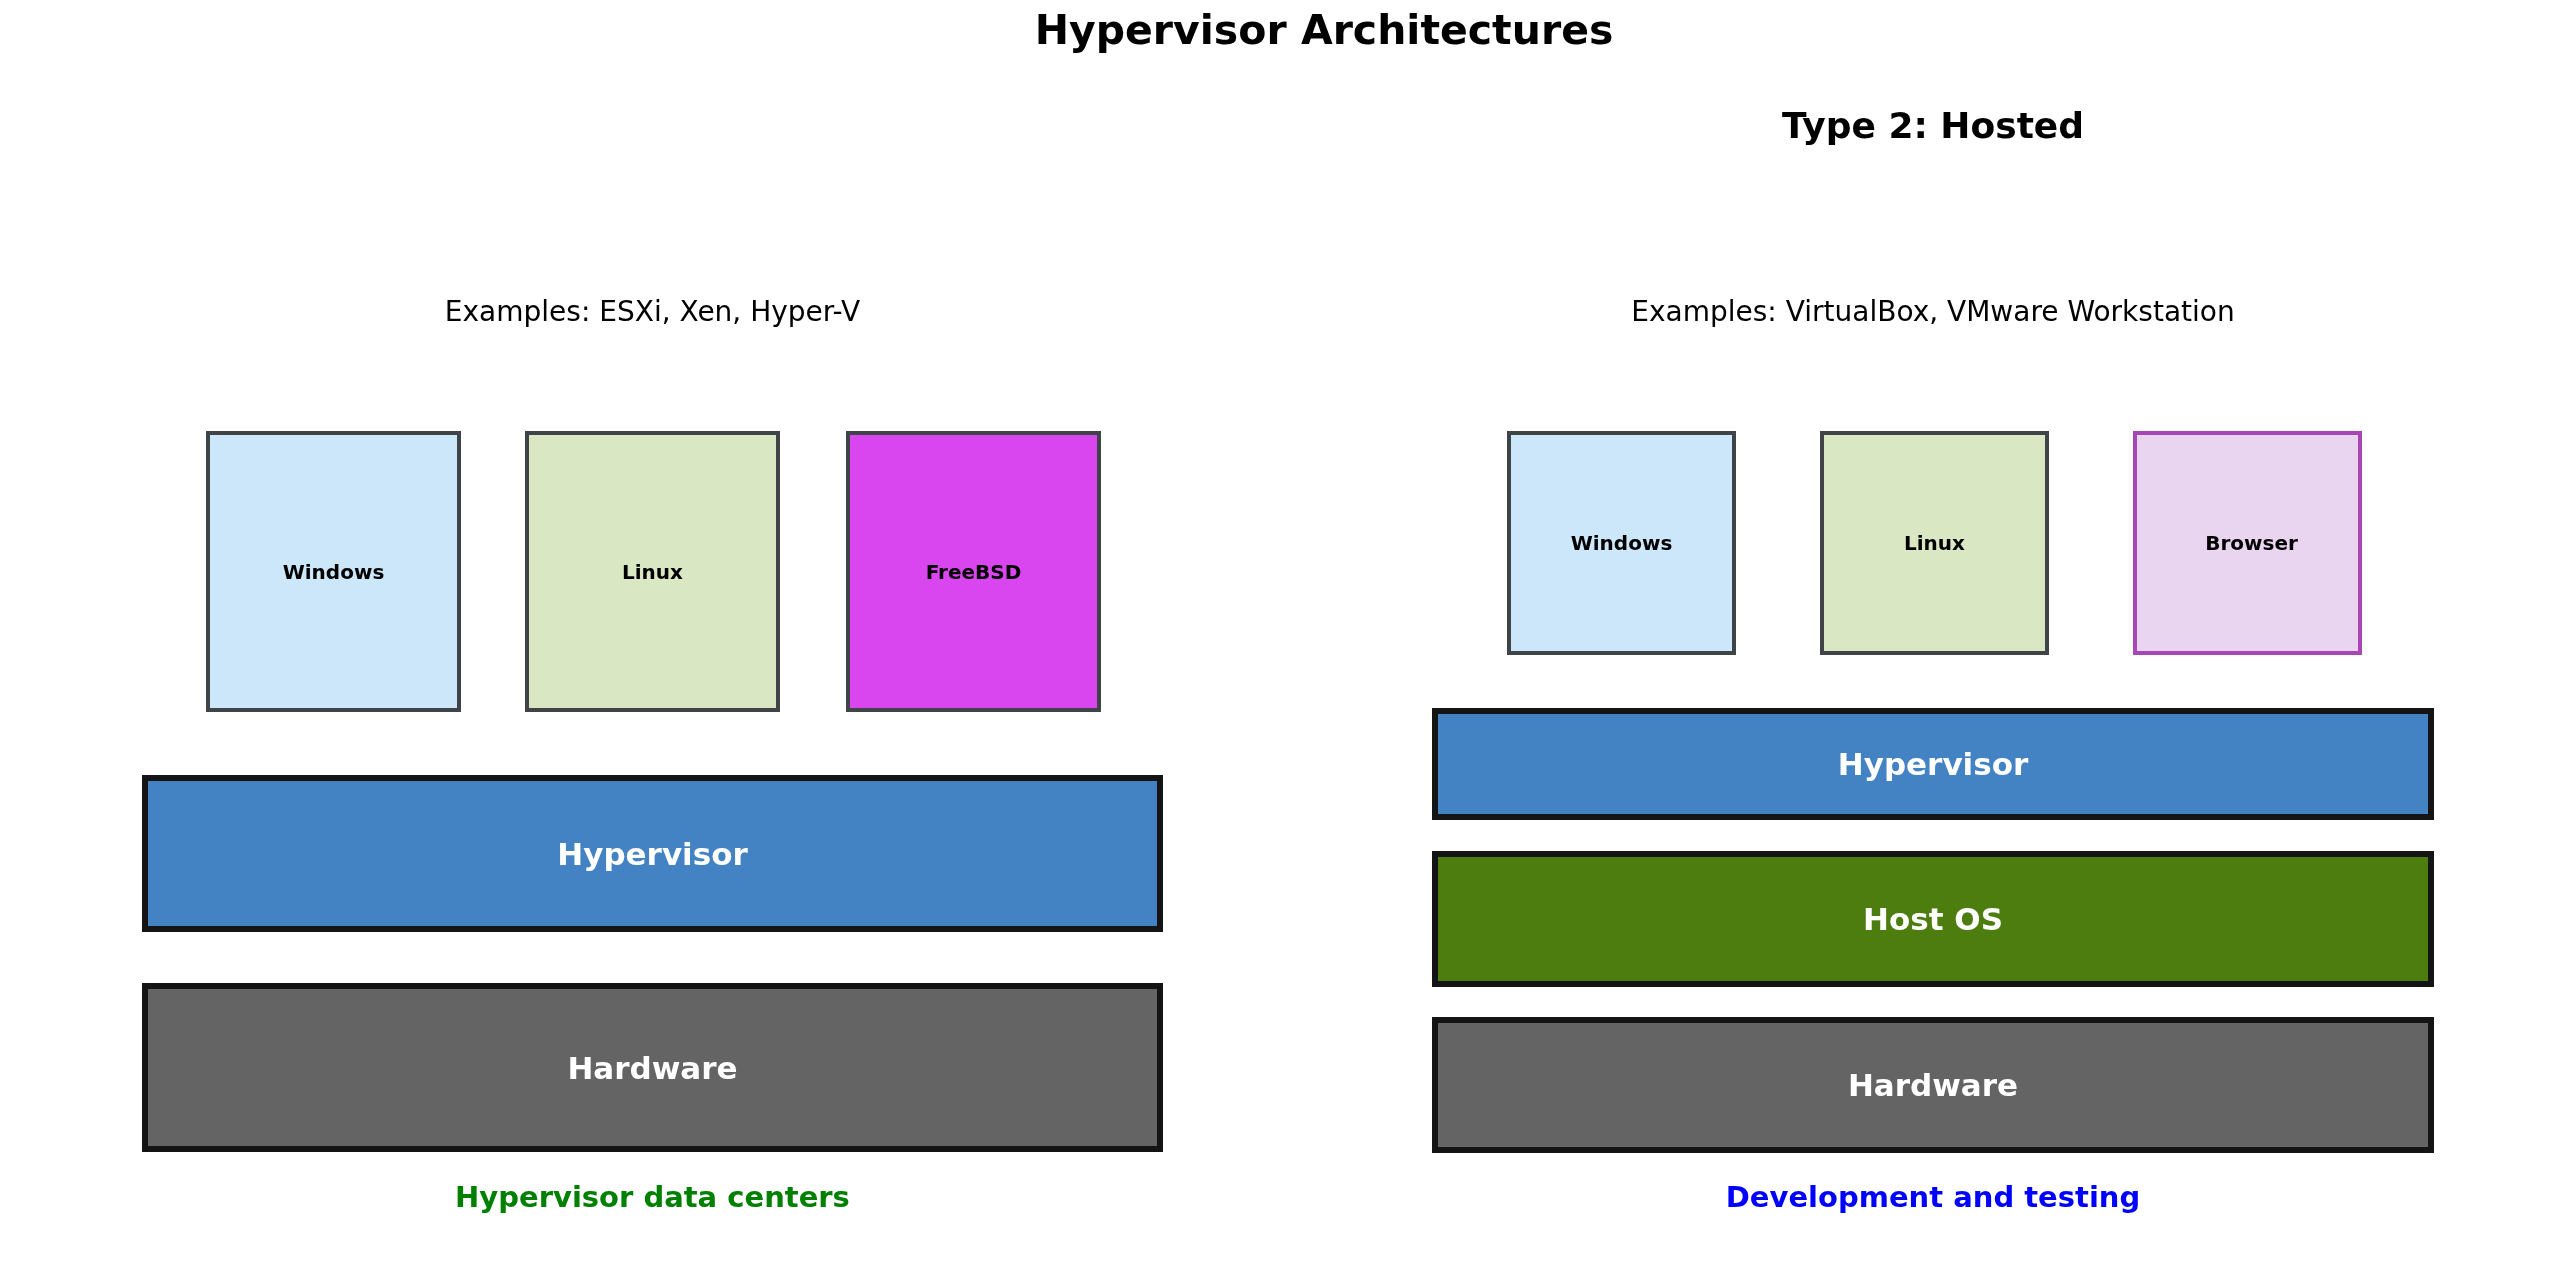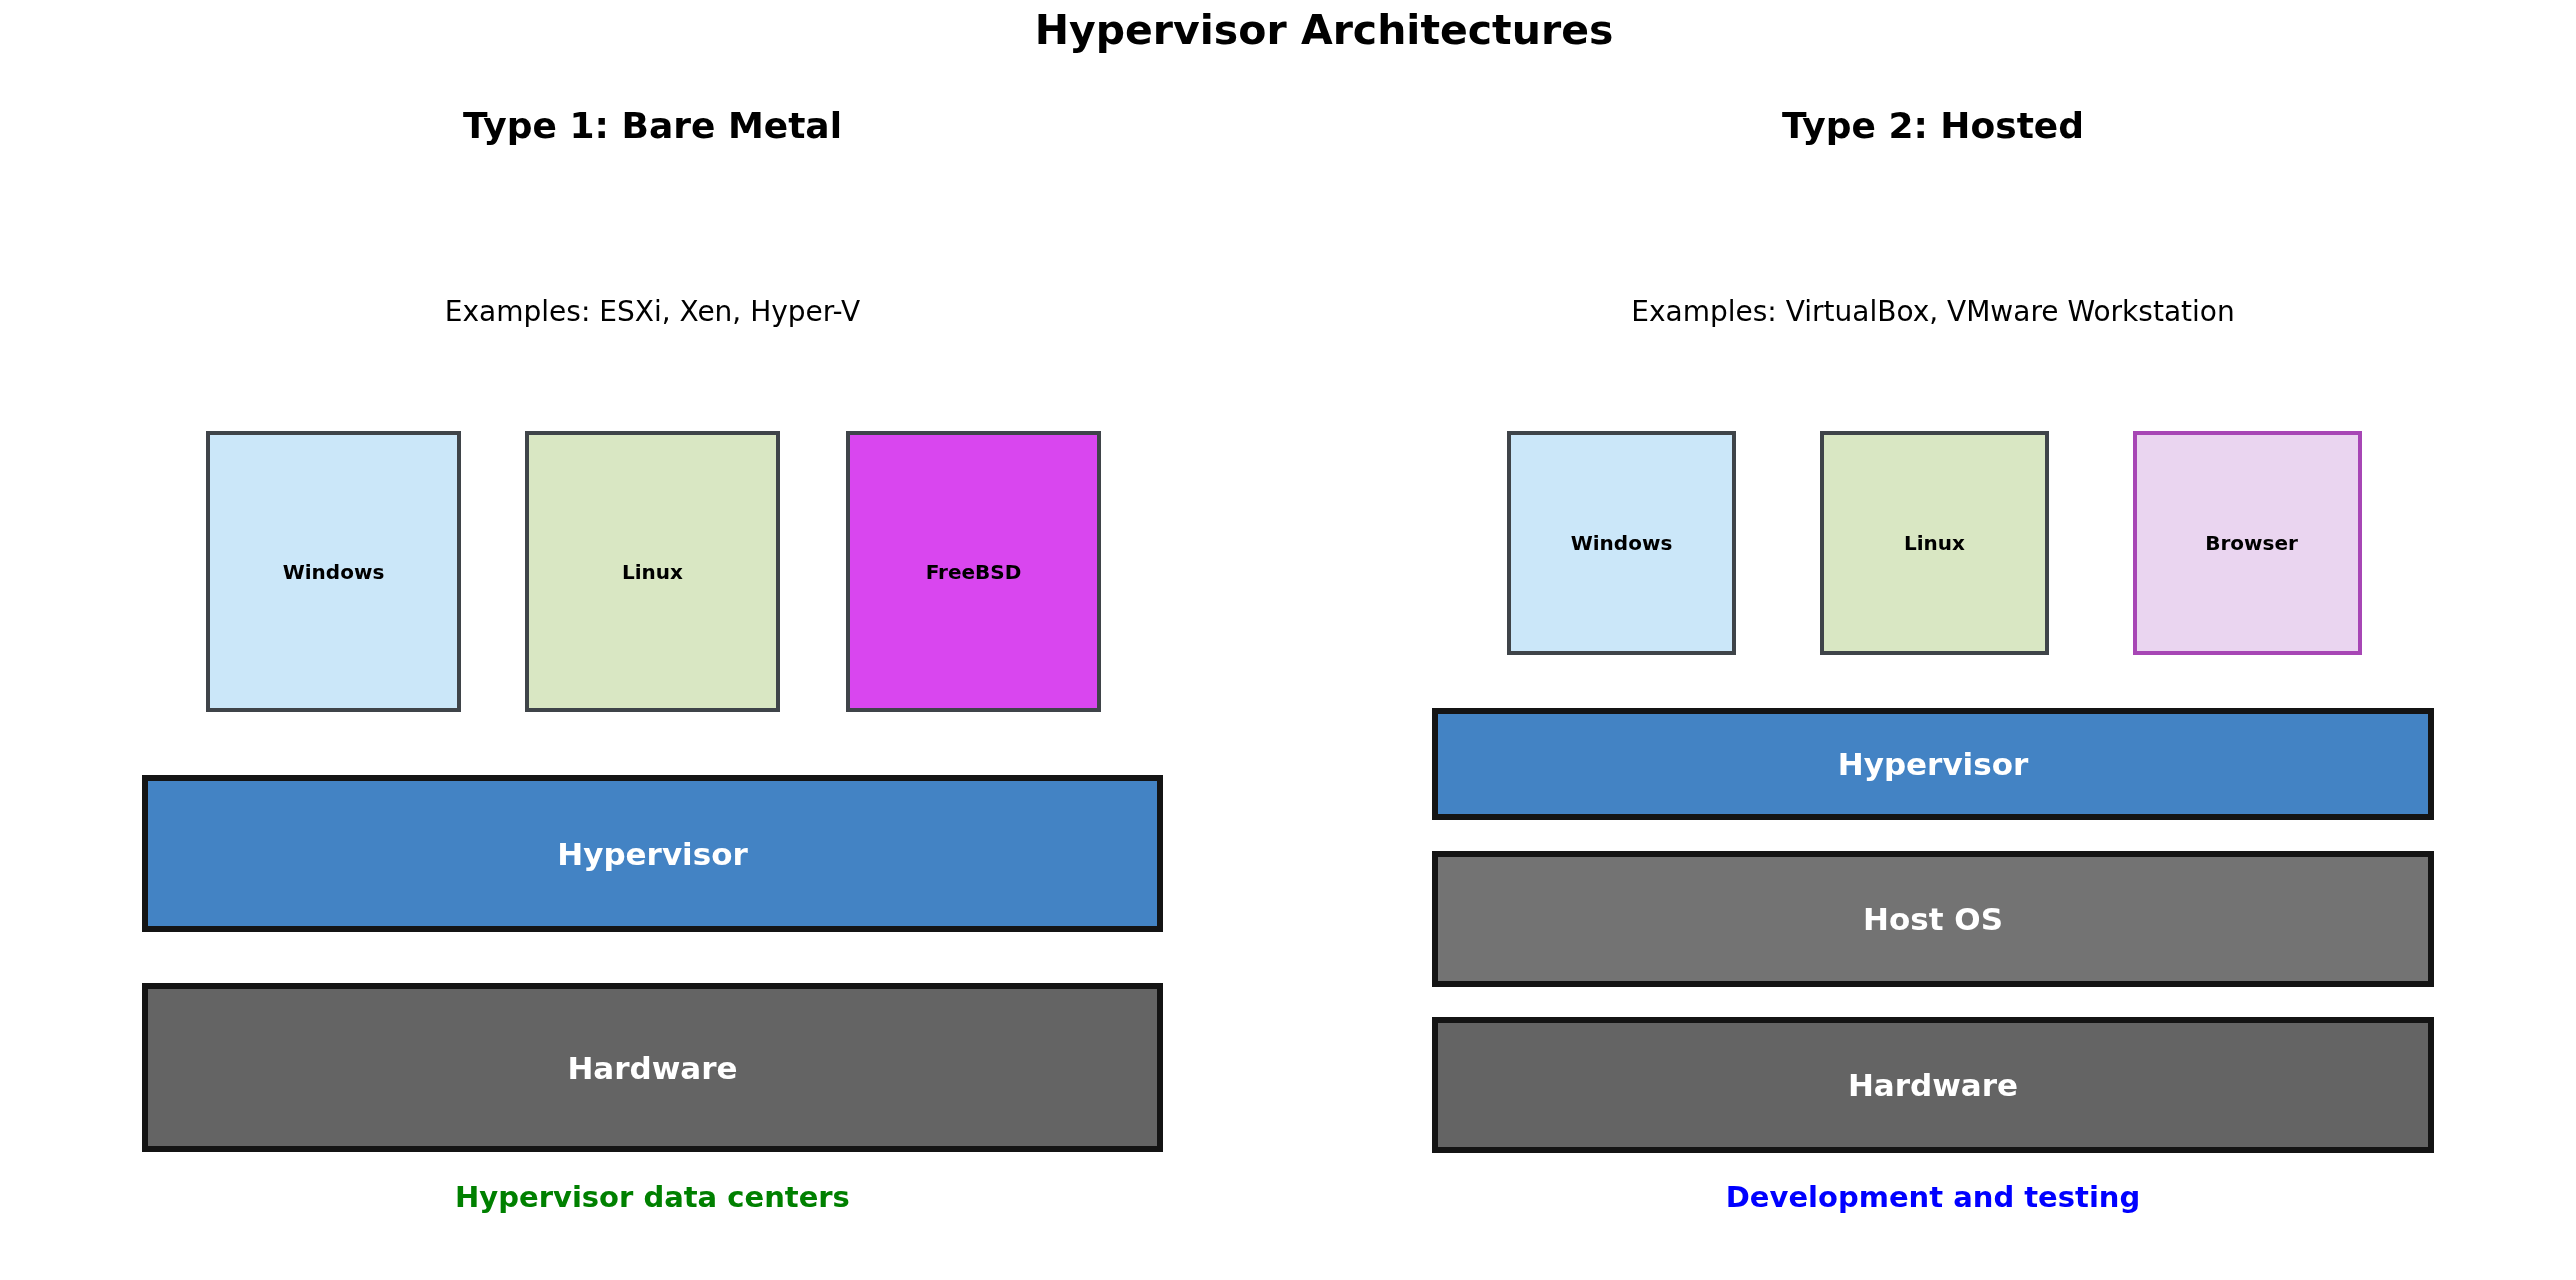--- a/index.html
+++ b/index.html
@@ -87,21 +87,20 @@
   #t2-hostos     { left: 1432px; top: 851px;  width: 1002px; height: 136px; }
   #t2-hardware   { left: 1432px; top: 1017px; width: 1002px; height: 136px; }
 </style>
 </head>
 <body>
 
 <div id="canvas">
 
   <div class="title">Hypervisor Architectures</div>
 
-  <div class="heading band-left">Type 1: Bare Metal</div>
   <div class="examples band-left">Examples: ESXi, Xen, Hyper-V</div>
 
   <div class="vm" id="t1-vm-windows" style="background-color: rgb(203, 231, 249); border-color: rgb(63, 68, 73);">
     <span>Windows</span>
   </div>
   <div class="vm" id="t1-vm-linux" style="background-color: rgb(217, 231, 195); border-color: rgb(63, 68, 73);">
     <span>Linux</span>
   </div>
   <div class="vm" id="t1-vm-freebsd" style="background-color: #d946ef; border-color: rgb(63, 68, 73);">
     <span>FreeBSD</span>
@@ -125,21 +124,21 @@
   <div class="vm" id="t2-vm-linux" style="background-color: rgb(217, 231, 195); border-color: rgb(63, 68, 73);">
     <span>Linux</span>
   </div>
   <div class="vm" id="t2-vm-browser" style="background-color: rgb(234, 213, 240); border-color: rgb(167, 70, 181);">
     <span>Browser</span>
   </div>
 
   <div class="layer" id="t2-hypervisor" style="background-color: rgb(67, 131, 196); border-color: rgb(20, 20, 20); color: rgb(255, 255, 255);">
     <span>Hypervisor</span>
   </div>
-  <div class="layer" id="t2-hostos" style="background-color: #737373; border-color: rgb(20, 20, 20); color: rgb(255, 255, 255); text-align: center;">
+  <div class="layer" id="t2-hostos" style="background-color: #4d7c0f; border-color: rgb(20, 20, 20); color: rgb(255, 255, 255); text-align: center;">
     <span>Host OS</span>
   </div>
   <div class="layer" id="t2-hardware" style="background-color: rgb(100, 100, 100); border-color: rgb(20, 20, 20); color: rgb(255, 255, 255);">
     <span>Hardware</span>
   </div>
 
   <div class="caption band-right" style="color: rgb(0, 0, 255);">Development and testing</div>
 
 </div>
 

